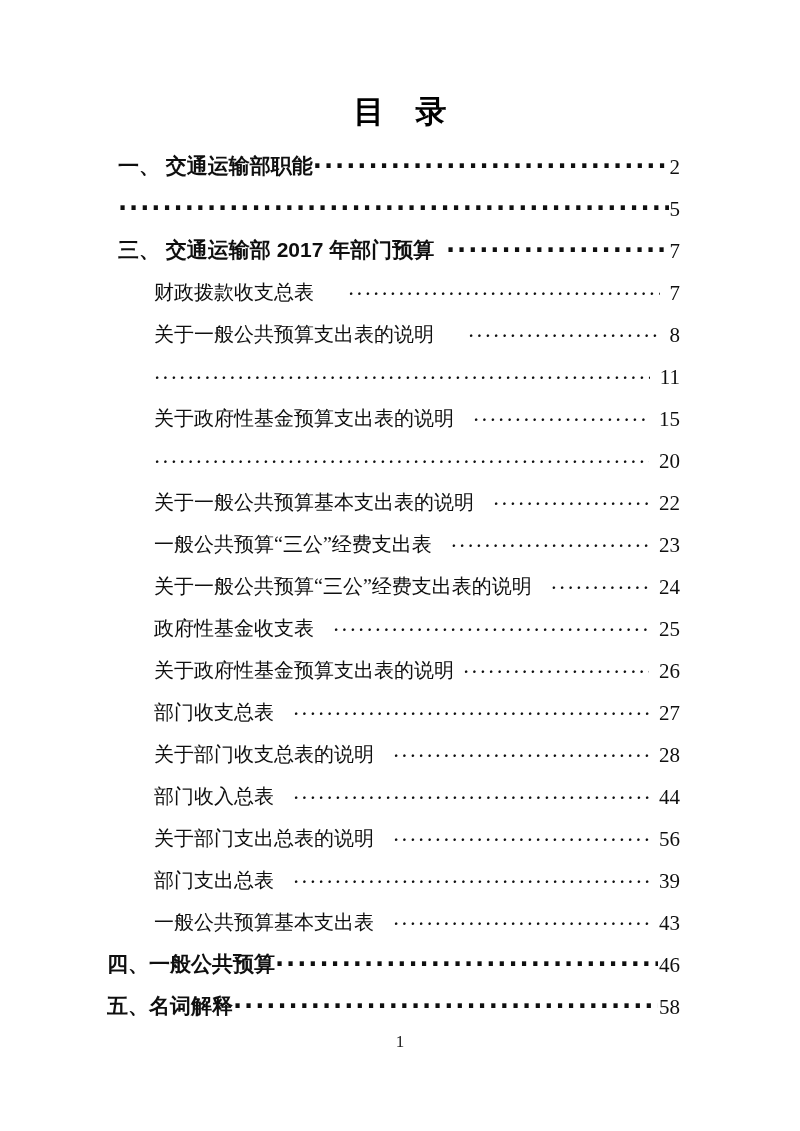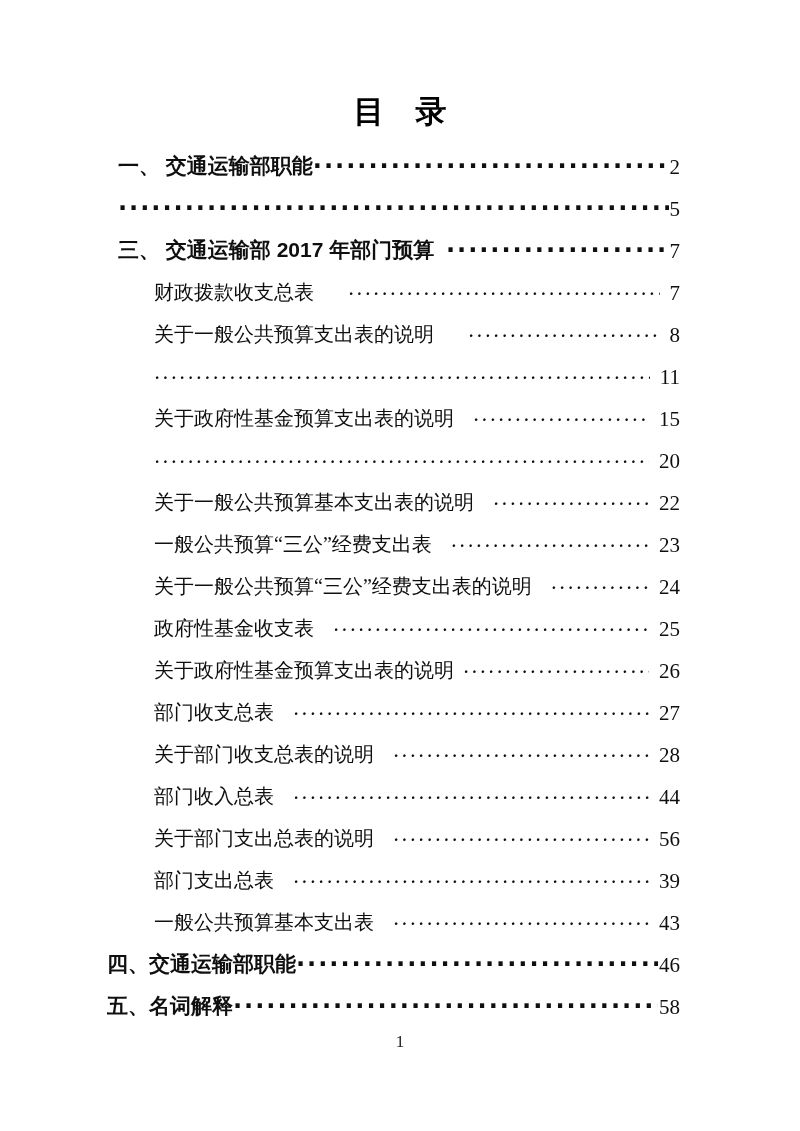--- a/index.html
+++ b/index.html
@@ -183,21 +183,21 @@
     <span class="toc-label">部门支出总表  </span>
     <span class="toc-leader" aria-hidden="true">······················································································································································</span>
     <span class="toc-page-num">39</span>
   </div>
       <div class="toc-row level-2">
     <span class="toc-label">一般公共预算基本支出表  </span>
     <span class="toc-leader" aria-hidden="true">······················································································································································</span>
     <span class="toc-page-num">43</span>
   </div>
       <div class="toc-row level-1">
-    <span class="toc-label">四、交通运输部职能</span>
+    <span class="toc-label">四、一般公共预算</span>
     <span class="toc-leader" aria-hidden="true">······················································································································································</span>
     <span class="toc-page-num">46</span>
   </div>
       <div class="toc-row level-1">
     <span class="toc-label">五、名词解释</span>
     <span class="toc-leader" aria-hidden="true">······················································································································································</span>
     <span class="toc-page-num">58</span>
   </div>
     </div>
 

